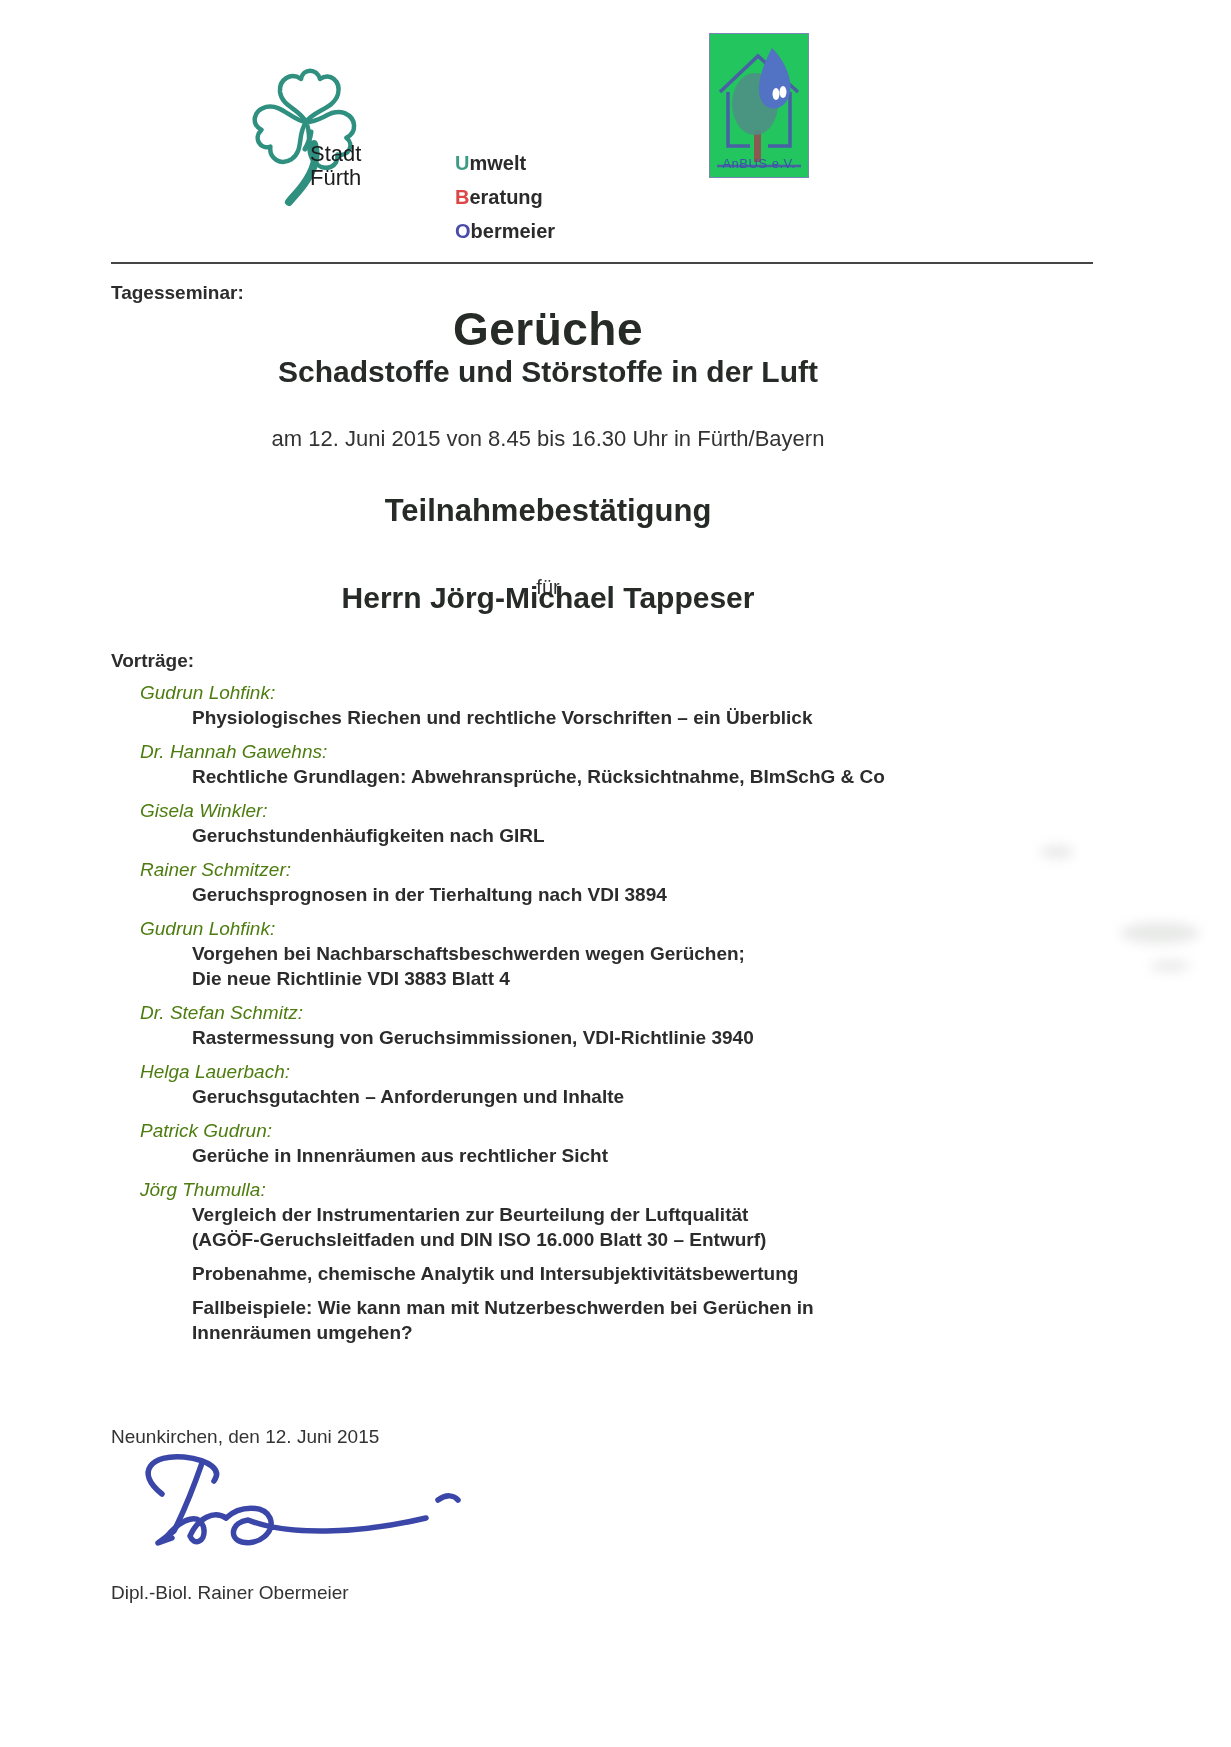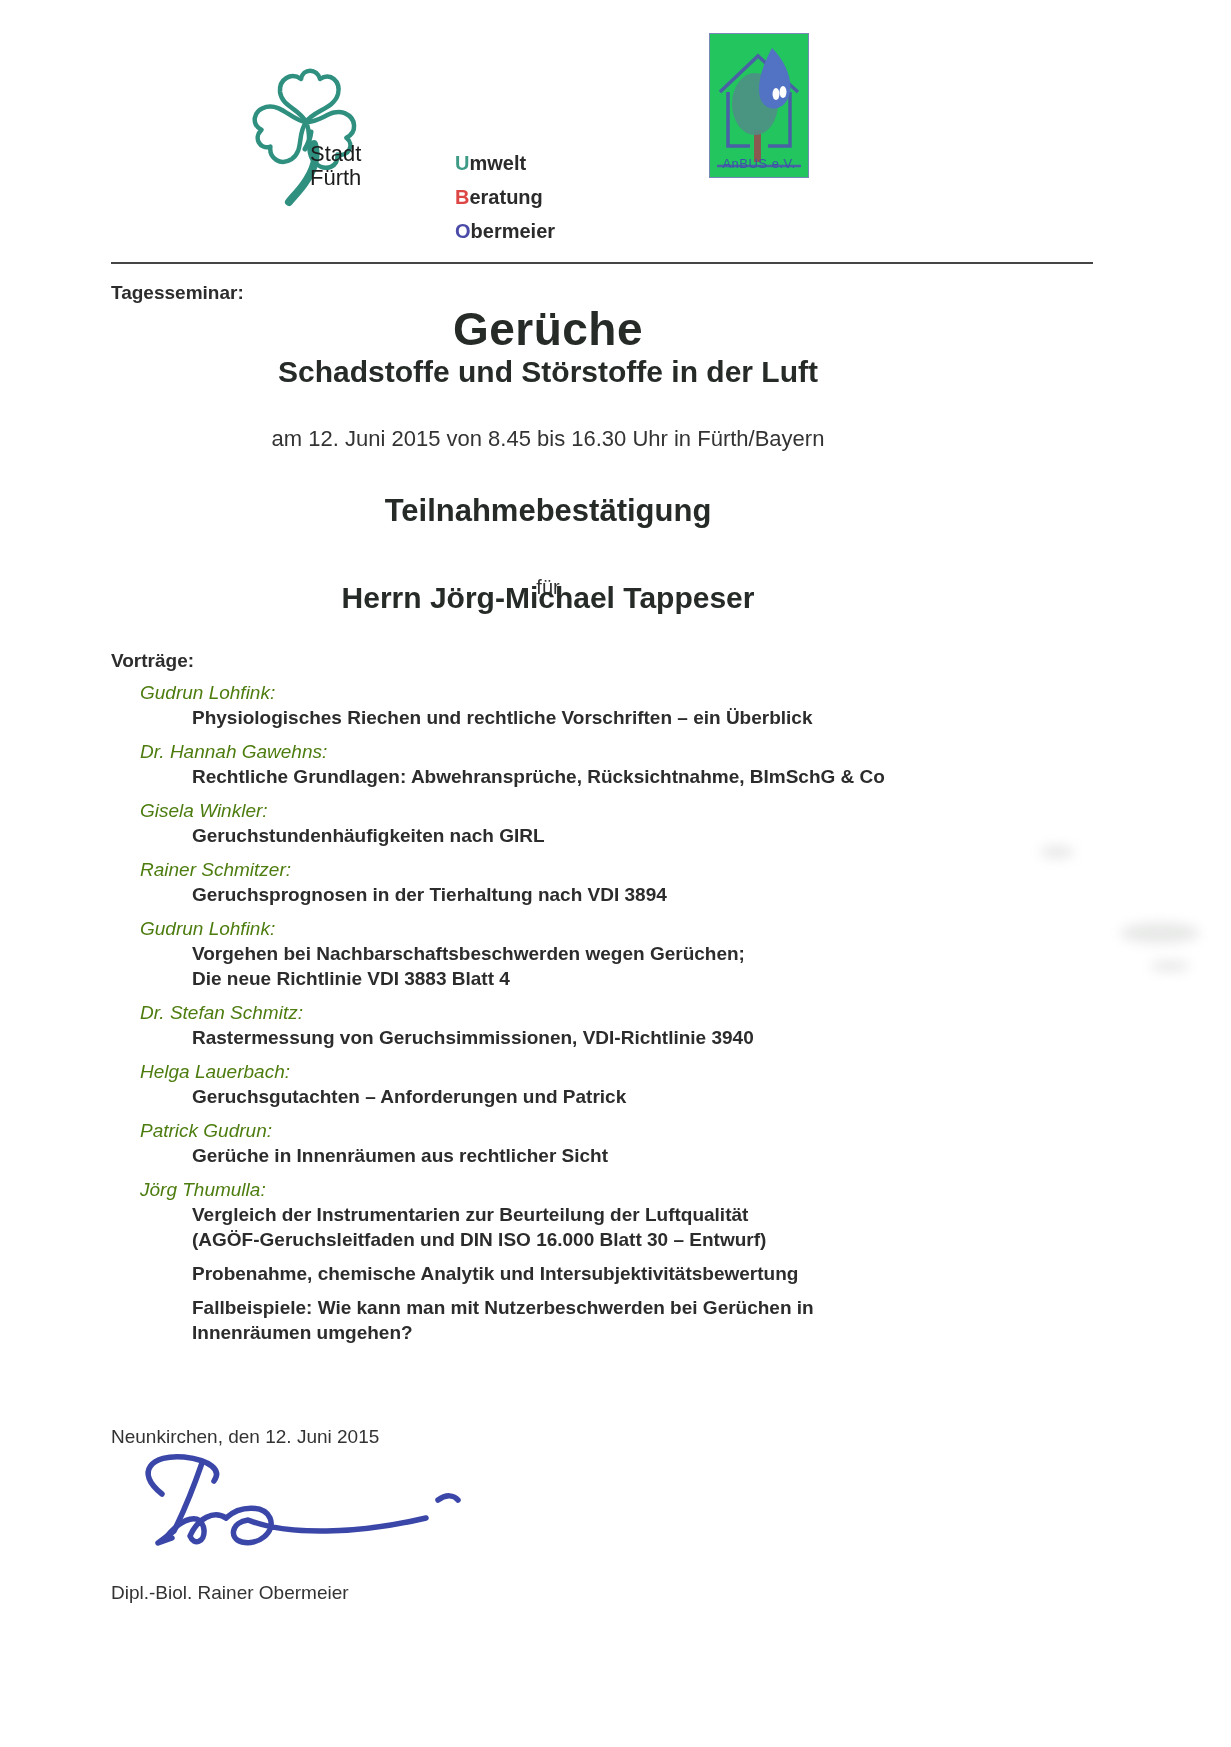--- a/index.html
+++ b/index.html
@@ -133,21 +133,21 @@
       <div class="talk-speaker">Gudrun Lohfink:</div>
       <div class="talk-line">Vorgehen bei Nachbarschaftsbeschwerden wegen Gerüchen;</div>
       <div class="talk-line">Die neue Richtlinie VDI 3883 Blatt 4</div>
     </div>
     <div class="talk">
       <div class="talk-speaker">Dr. Stefan Schmitz:</div>
       <div class="talk-line">Rastermessung von Geruchsimmissionen, VDI-Richtlinie 3940</div>
     </div>
     <div class="talk">
       <div class="talk-speaker">Helga Lauerbach:</div>
-      <div class="talk-line">Geruchsgutachten – Anforderungen und Patrick</div>
+      <div class="talk-line">Geruchsgutachten – Anforderungen und Inhalte</div>
     </div>
     <div class="talk">
       <div class="talk-speaker">Patrick Gudrun:</div>
       <div class="talk-line">Gerüche in Innenräumen aus rechtlicher Sicht</div>
     </div>
     <div class="talk">
       <div class="talk-speaker">Jörg Thumulla:</div>
       <div class="talk-line">Vergleich der Instrumentarien zur Beurteilung der Luftqualität</div>
       <div class="talk-line">(AGÖF-Geruchsleitfaden und DIN ISO 16.000 Blatt 30 – Entwurf)</div>
     </div>

